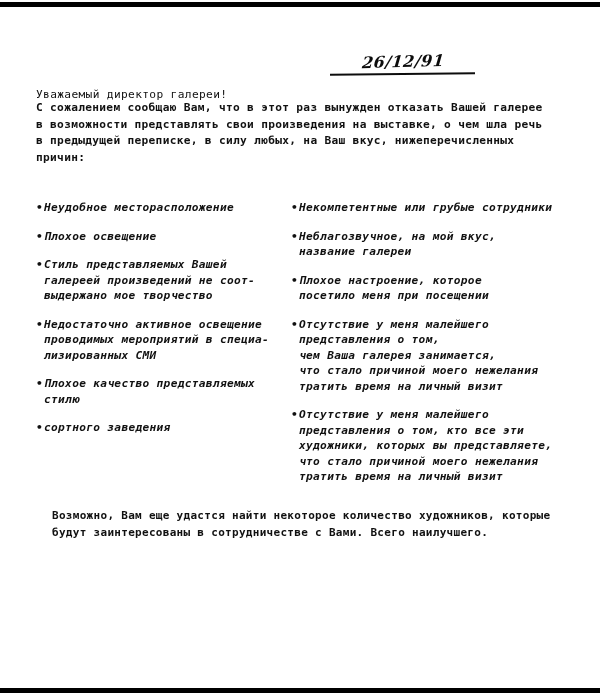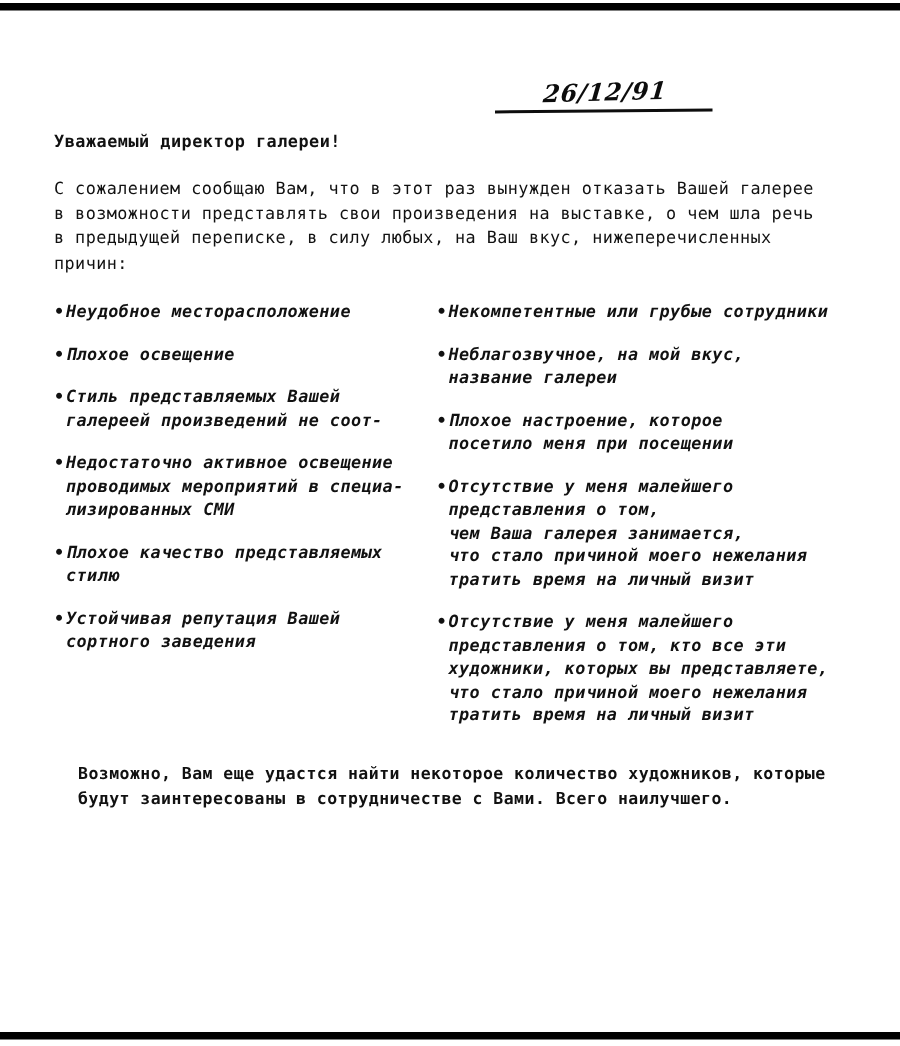--- a/index.html
+++ b/index.html
@@ -56,32 +56,32 @@
     background: #0d0d0d;
     transform: rotate(-0.5deg);
   }
 
   
   .greeting {
     position: absolute;
     left: 36px;
     top: 88px;
     font-size: 11.2px;
-    font-weight: bold;
+    font-weight: normal;
     letter-spacing: 0.35px;
     white-space: nowrap;
   }
 
   .intro {
     position: absolute;
     left: 36px;
-    top: 118px;
+    top: 100px;
     width: 536px;
     font-size: 11.2px;
-    font-weight: normal;
+    font-weight: bold;
     letter-spacing: 0.3px;
     line-height: 16.5px;
   }
   .intro .ln { display: block; white-space: nowrap; }
 
   .closing {
     position: absolute;
     left: 52px;
     top: 508px;
     width: 540px;
@@ -144,35 +144,35 @@
         <span class="ln">Неудобное месторасположение</span>
       </div>
       <div class="reason">
         <span class="bullet">•</span>
         <span class="ln">Плохое освещение</span>
       </div>
       <div class="reason">
         <span class="bullet">•</span>
         <span class="ln">Стиль представляемых Вашей</span>
         <span class="ln">галереей произведений не соот-</span>
+        <span class="ln">выдержано мое творчество</span>
       </div>
       <div class="reason">
         <span class="bullet">•</span>
         <span class="ln">Недостаточно активное освещение</span>
         <span class="ln">проводимых мероприятий в специа-</span>
         <span class="ln">лизированных СМИ</span>
       </div>
       <div class="reason">
         <span class="bullet">•</span>
         <span class="ln">Плохое качество представляемых</span>
         <span class="ln">стилю</span>
       </div>
       <div class="reason">
         <span class="bullet">•</span>
-        <span class="ln">Устойчивая репутация Вашей</span>
         <span class="ln">сортного заведения</span>
       </div>
     </div>
   <div class="col col-right">
       <div class="reason">
         <span class="bullet">•</span>
         <span class="ln">Некомпетентные или грубые сотрудники</span>
       </div>
       <div class="reason">
         <span class="bullet">•</span>

